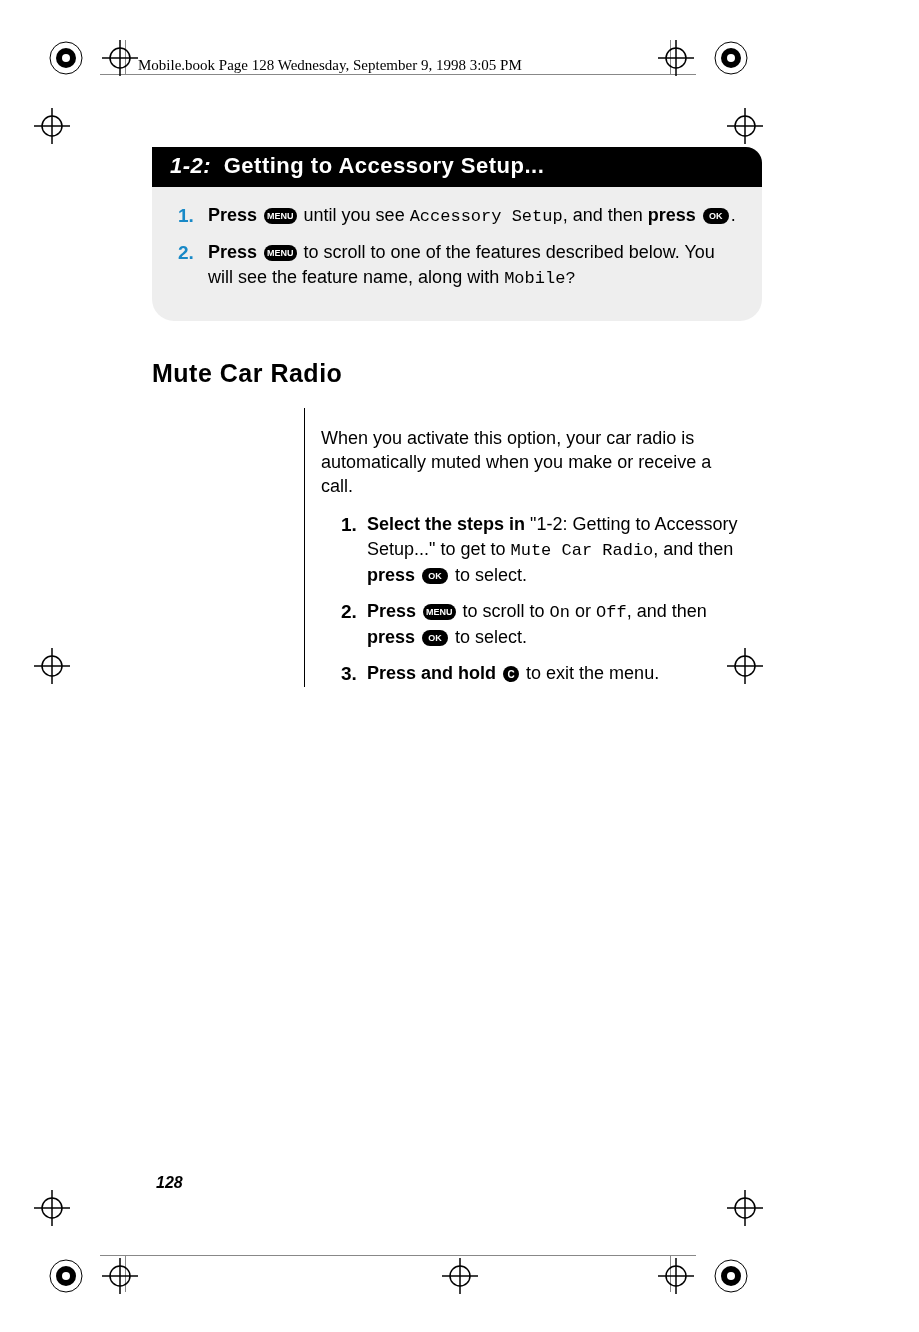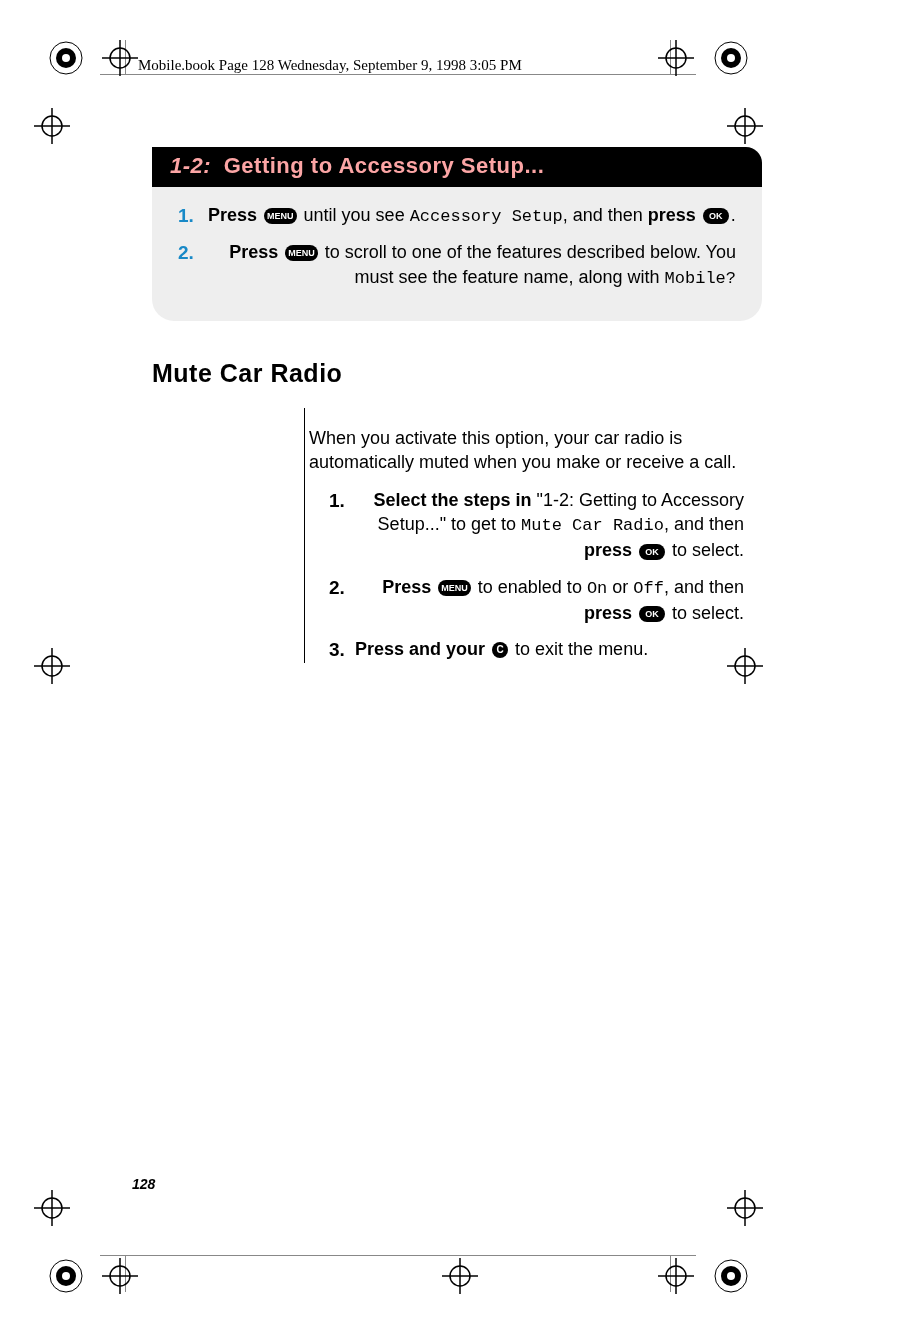--- a/index.html
+++ b/index.html
@@ -9,42 +9,42 @@
   
   .hline { position: absolute; left: 100px; right: 97px; height: 1px; background: #888; }
   .vline-short { position: absolute; width: 1px; background: #888; }
 
   
   .running-head { position: absolute; left: 138px; top: 57px; font-family: "Times New Roman", serif; font-size: 15px; }
 
   
   .col { position: absolute; left: 152px; top: 147px; width: 610px; }
 
-  .section-banner { background: #000; color: #fca5a5; font-weight: bold; font-size: 22px; letter-spacing: 0.5px; padding: 6px 20px 8px 18px; border-radius: 0 16px 0 0; width: 610px; }
+  .section-banner { background: #000; color: #ffffff; font-weight: bold; font-size: 22px; letter-spacing: 0.5px; padding: 6px 20px 8px 18px; border-radius: 0 16px 0 0; width: 610px; }
   .section-banner em { font-style: italic; font-weight: bold; margin-right: 6px; }
 
   .grey-box { background: #eee; border-radius: 0 0 22px 22px; width: 610px; padding: 16px 26px 20px 26px; font-size: 18px; line-height: 1.4; }
   .step { display: flex; margin-bottom: 10px; }
   .step .num { color: #1889c7; font-weight: bold; font-size: 19px; width: 30px; flex-shrink: 0; }
-  .step .body { font-size: 18px; text-align: right; }
+  .step .body { font-size: 18px; }
   .bold { font-weight: bold; }
   .lcd { font-family: "Courier New", monospace; font-size: 17px; letter-spacing: 0px; }
 
   .btn-pill { display: inline-flex; align-items: center; justify-content: center; background: #000; color: #fff; border-radius: 12px; font-size: 9px; font-weight: bold; padding: 2px 3px; min-width: 26px; height: 16px; vertical-align: middle; margin: 0 2px; }
   .btn-circ { display: inline-flex; align-items: center; justify-content: center; background: #000; color: #fff; border-radius: 50%; font-size: 10px; font-weight: bold; width: 16px; height: 16px; vertical-align: middle; margin: 0 2px; }
 
   .h2 { font-family: Arial, Helvetica, sans-serif; font-size: 25px; font-weight: 900; letter-spacing: 0.5px; color: #000; margin: 38px 0 20px 0; }
 
-  .indent-col { margin-left: 152px; width: 440px; border-left: 1px solid #000; padding-left: 4px; padding-top: 18px; font-size: 18px; line-height: 1.35; }
+  .indent-col { margin-left: 152px; width: 440px; border-left: 1px solid #000; padding-left: 16px; padding-top: 18px; font-size: 18px; line-height: 1.35; }
   .indent-col p { margin-bottom: 14px; }
   .indent-col .ol { padding-left: 20px; }
   .indent-col .step { margin-bottom: 12px; }
   .indent-col .step .num { color: #000; width: 26px; }
 
-  .page-num { position: absolute; left: 132px; bottom: 140px; font-style: italic; font-weight: bold; font-size: 14px; }
+  .page-num { position: absolute; left: 156px; bottom: 140px; font-style: italic; font-weight: bold; font-size: 16px; }
 </style>
 </head>
 <body>
 
 <div class="page">
 
   <div class="hline" style="top:74px;"></div>
   <div class="vline-short" style="left:125px; top:40px; height:34px;"></div>
   <div class="vline-short" style="right:122px; top:40px; height:34px;"></div>
 
@@ -152,21 +152,21 @@
           <span> until you see </span>
           <span class="lcd">Accessory Setup</span><span>, and then </span><span class="bold">press</span>
           <span class="btn-pill">OK</span><span>.</span>
         </div>
       </div>
       <div class="step">
         <div class="num">2.</div>
         <div class="body">
           <span class="bold">Press</span>
           <span class="btn-pill">MENU</span>
-          <span> to scroll to one of the features described below. You must see the feature name, along with </span>
+          <span> to scroll to one of the features described below. You will see the feature name, along with </span>
           <span class="lcd">Mobile?</span>
         </div>
       </div>
     </div>
 
     <h2 class="h2">Mute Car Radio</h2>
 
     <div class="indent-col">
       <p>When you activate this option, your car radio is automatically muted when you make or receive a call.</p>
 
@@ -176,28 +176,28 @@
           <div class="body">
             <span class="bold">Select the steps in</span><span> "1-2: Getting to Accessory Setup..." to get to </span><span class="lcd">Mute Car Radio</span><span>, and then </span><span class="bold">press</span>
             <span class="btn-pill">OK</span><span> to select.</span>
           </div>
         </div>
         <div class="step">
           <div class="num bold">2.</div>
           <div class="body">
             <span class="bold">Press</span>
             <span class="btn-pill">MENU</span>
-            <span> to enabled to </span><span class="lcd">On</span><span> or </span><span class="lcd">Off</span><span>, and then </span><span class="bold">press</span>
+            <span> to scroll to </span><span class="lcd">On</span><span> or </span><span class="lcd">Off</span><span>, and then </span><span class="bold">press</span>
             <span class="btn-pill">OK</span><span> to select.</span>
           </div>
         </div>
         <div class="step">
           <div class="num bold">3.</div>
           <div class="body">
-            <span class="bold">Press and your</span>
+            <span class="bold">Press and hold</span>
             <span class="btn-circ">C</span><span> to exit the menu.</span>
           </div>
         </div>
       </div>
     </div>
 
   </div>
 
   <div class="page-num">128</div>
 

